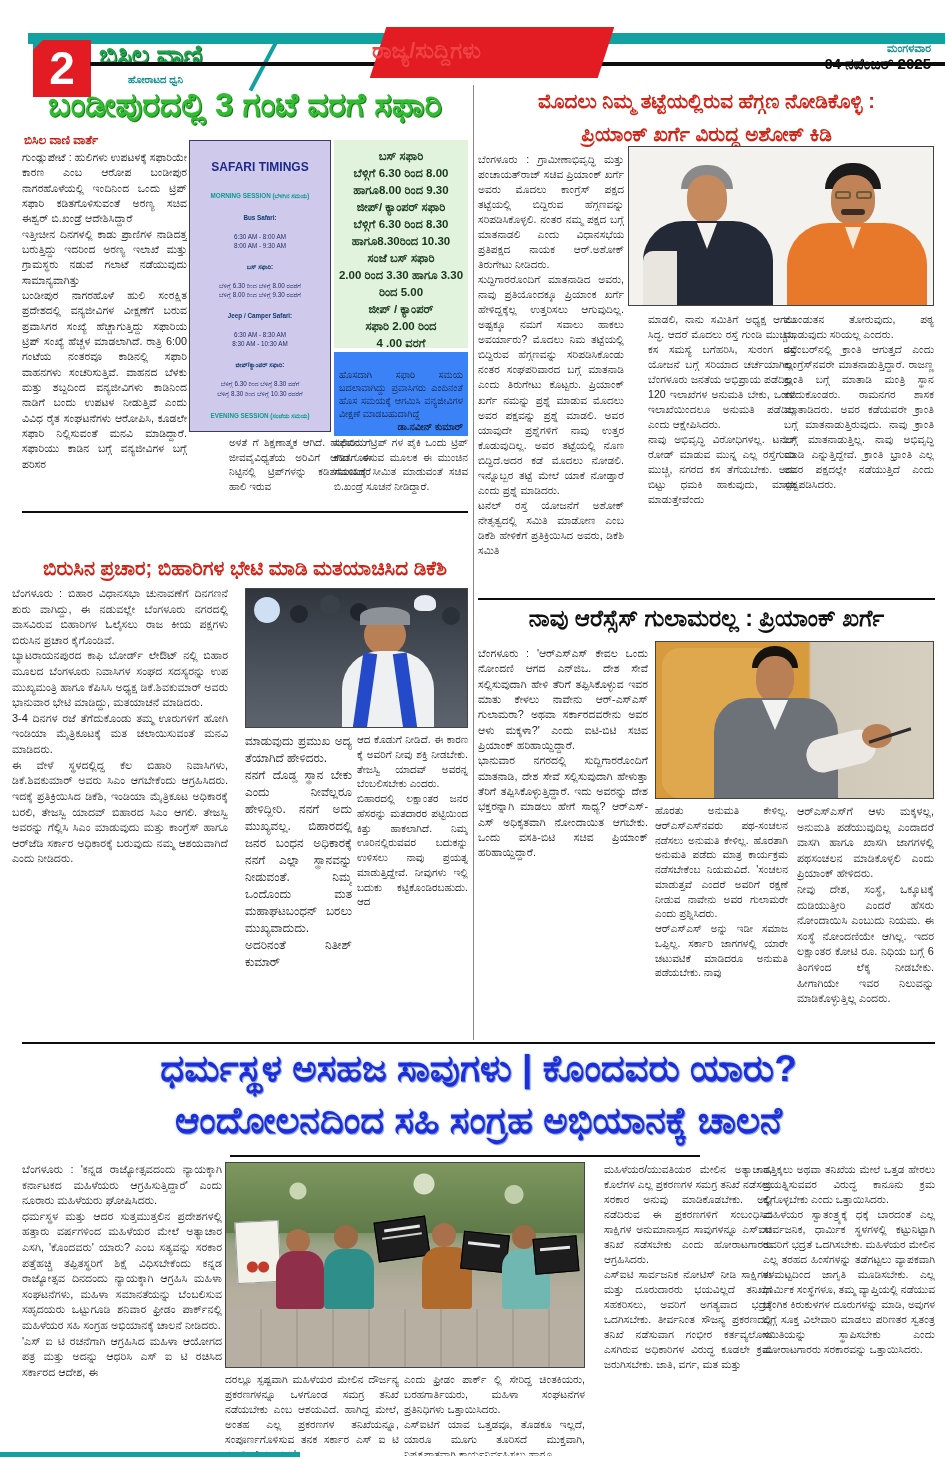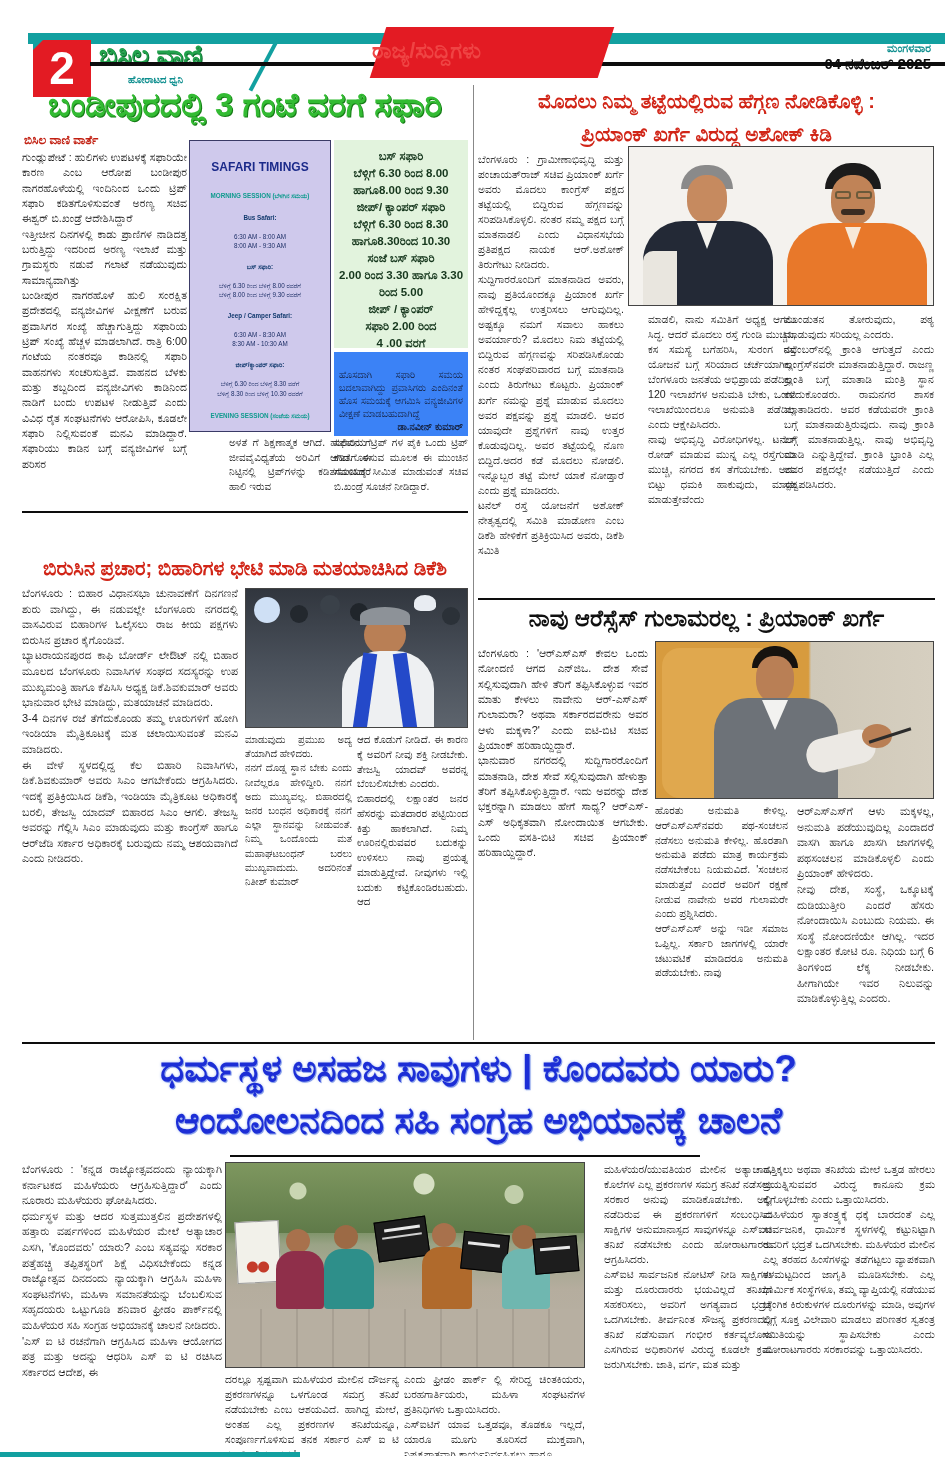--- a/index.html
+++ b/index.html
@@ -124,25 +124,25 @@
     <div class="ph-part" style="left:104px;top:14px;width:18px;height:18px;border-radius:50%;background:#20252b;"></div>
     <div class="ph-part" style="left:168px;top:6px;width:22px;height:16px;border-radius:50% 50% 30% 30%;background:#e8ecf2;"></div>
     <div class="ph-part" style="left:196px;top:18px;width:18px;height:18px;border-radius:50%;background:#2b3138;"></div>
     <div class="ph-part" style="left:118px;top:26px;width:42px;height:40px;border-radius:50%;background:#b97f55;"></div>
     <div class="ph-part" style="left:114px;top:18px;width:50px;height:18px;border-radius:50% 50% 0 0;background:#8d9298;"></div>
     <div class="ph-part" style="left:96px;top:62px;width:92px;height:78px;border-radius:38px 38px 0 0;background:#eef0f2;"></div>
     <div class="ph-part" style="left:112px;top:64px;width:14px;height:76px;background:#2449c9;transform:rotate(8deg);"></div>
     <div class="ph-part" style="left:152px;top:64px;width:14px;height:76px;background:#2449c9;transform:rotate(-8deg);"></div>
   </div>
 
-  <div class="col" style="left:22px;top:586px;width:216px;height:452px;font-size:11px;">ಬೆಂಗಳೂರು : ಬಿಹಾರ ವಿಧಾನಸಭಾ ಚುನಾವಣೆಗೆ ದಿನಗಣನೆ ಶುರು ವಾಗಿದ್ದು, ಈ ನಡುವಲ್ಲೇ ಬೆಂಗಳೂರು ನಗರದಲ್ಲಿ ವಾಸವಿರುವ ಬಿಹಾರಿಗಳ ಓಲೈಸಲು ರಾಜ ಕೀಯ ಪಕ್ಷಗಳು ಬಿರುಸಿನ ಪ್ರಚಾರ ಕೈಗೊಂಡಿವೆ.
+  <div class="col" style="left:12px;top:586px;width:216px;height:452px;font-size:11px;">ಬೆಂಗಳೂರು : ಬಿಹಾರ ವಿಧಾನಸಭಾ ಚುನಾವಣೆಗೆ ದಿನಗಣನೆ ಶುರು ವಾಗಿದ್ದು, ಈ ನಡುವಲ್ಲೇ ಬೆಂಗಳೂರು ನಗರದಲ್ಲಿ ವಾಸವಿರುವ ಬಿಹಾರಿಗಳ ಓಲೈಸಲು ರಾಜ ಕೀಯ ಪಕ್ಷಗಳು ಬಿರುಸಿನ ಪ್ರಚಾರ ಕೈಗೊಂಡಿವೆ.
 ಬ್ಯಾಟರಾಯನಪುರದ ಕಾಫಿ ಬೋರ್ಡ್ ಲೇಔಟ್ ನಲ್ಲಿ ಬಿಹಾರ ಮೂಲದ ಬೆಂಗಳೂರು ನಿವಾಸಿಗಳ ಸಂಘದ ಸದಸ್ಯರನ್ನು ಉಪ ಮುಖ್ಯಮಂತ್ರಿ ಹಾಗೂ ಕೆಪಿಸಿಸಿ ಅಧ್ಯಕ್ಷ ಡಿಕೆ.ಶಿವಕುಮಾರ್ ಅವರು ಭಾನುವಾರ ಭೇಟಿ ಮಾಡಿದ್ದು, ಮತಯಾಚನೆ ಮಾಡಿದರು.
 3-4 ದಿನಗಳ ರಜೆ ತೆಗೆದುಕೊಂಡು ತಮ್ಮ ಊರುಗಳಿಗೆ ಹೋಗಿ ಇಂಡಿಯಾ ಮೈತ್ರಿಕೂಟಕ್ಕೆ ಮತ ಚಲಾಯಿಸುವಂತೆ ಮನವಿ ಮಾಡಿದರು.
 ಈ ವೇಳೆ ಸ್ಥಳದಲ್ಲಿದ್ದ ಕೆಲ ಬಿಹಾರಿ ನಿವಾಸಿಗಳು, ಡಿಕೆ.ಶಿವಕುಮಾರ್ ಅವರು ಸಿಎಂ ಆಗಬೇಕೆಂದು ಆಗ್ರಹಿಸಿದರು. ಇದಕ್ಕೆ ಪ್ರತಿಕ್ರಿಯಿಸಿದ ಡಿಕೆಶಿ, ಇಂಡಿಯಾ ಮೈತ್ರಿಕೂಟ ಅಧಿಕಾರಕ್ಕೆ ಬರಲಿ, ತೇಜಸ್ವಿ ಯಾದವ್ ಬಿಹಾರದ ಸಿಎಂ ಆಗಲಿ. ತೇಜಸ್ವಿ ಅವರನ್ನು ಗೆಲ್ಲಿಸಿ ಸಿಎಂ ಮಾಡುವುದು ಮತ್ತು ಕಾಂಗ್ರೆಸ್ ಹಾಗೂ ಆರ್‌ಜೆಡಿ ಸರ್ಕಾರ ಅಧಿಕಾರಕ್ಕೆ ಬರುವುದು ನಮ್ಮ ಆಶಯವಾಗಿದೆ ಎಂದು ನೀಡಿದರು.</div>
-  <div class="col" style="left:245px;top:733px;width:107px;height:305px;font-size:10px;font-family:Liberation Serif, serif;">ಮಾಡುವುದು ಪ್ರಮುಖ ಅದ್ಯ ತೆಯಾಗಿದೆ ಹೇಳಿದರು.
+  <div class="col" style="left:245px;top:733px;width:107px;height:305px;font-size:12px;">ಮಾಡುವುದು ಪ್ರಮುಖ ಅದ್ಯ ತೆಯಾಗಿದೆ ಹೇಳಿದರು.
 ನನಗೆ ದೊಡ್ಡ ಸ್ಥಾನ ಬೇಕು ಎಂದು ನೀವೆಲ್ಲರೂ ಹೇಳಿದ್ದೀರಿ. ನನಗೆ ಅದು ಮುಖ್ಯವಲ್ಲ. ಬಿಹಾರದಲ್ಲಿ ಜನರ ಬಂಧನ ಅಧಿಕಾರಕ್ಕೆ ನನಗೆ ಎಲ್ಲಾ ಸ್ಥಾನವನ್ನು ನೀಡುವಂತೆ. ನಿಮ್ಮ ಒಂದೊಂದು ಮತ ಮಹಾಘಟಬಂಧನ್ ಬರಲು ಮುಖ್ಯವಾದುದು. ಅದರಿನಂತೆ ನಿತೀಶ್ ಕುಮಾರ್</div>
   <div class="col" style="left:357px;top:733px;width:111px;height:305px;font-size:10.4px;">ಆದ ಕೊಡುಗೆ ನೀಡಿದೆ. ಈ ಕಾರಣ ಕ್ಕೆ ಅವರಿಗೆ ನೀವು ಶಕ್ತಿ ನೀಡಬೇಕು. ತೇಜಸ್ವಿ ಯಾದವ್ ಅವರನ್ನ ಬೆಂಬಲಿಸಬೇಕು ಎಂದರು.
 ಬಿಹಾರದಲ್ಲಿ ಲಕ್ಷಾಂತರ ಜನರ ಹೆಸರನ್ನು ಮತದಾರರ ಪಟ್ಟಿಯಿಂದ ಕಿತ್ತು ಹಾಕಲಾಗಿದೆ. ನಿಮ್ಮ ಊರಿನಲ್ಲಿರುವವರ ಬದುಕನ್ನು ಉಳಿಸಲು ನಾವು ಪ್ರಯತ್ನ ಮಾಡುತ್ತಿದ್ದೇವೆ. ನೀವುಗಳು ಇಲ್ಲಿ ಬದುಕು ಕಟ್ಟಿಕೊಂಡಿರಬಹುದು. ಆದ</div>
 
   <div class="rule" style="left:473px;top:85px;width:1px;height:955px;background:#888;"></div>
 
   <div class="hl" style="left:478px;top:86px;width:457px;font-size:20px;color:#d12517;line-height:1.55;">ಮೊದಲು ನಿಮ್ಮ ತಟ್ಟೆಯಲ್ಲಿರುವ ಹೆಗ್ಗಣ ನೋಡಿಕೊಳ್ಳಿ :</div>
   <div class="hl" style="left:478px;top:119px;width:457px;font-size:20px;color:#d12517;line-height:1.55;">ಪ್ರಿಯಾಂಕ್ ಖರ್ಗೆ ವಿರುದ್ಧ ಅಶೋಕ್ ಕಿಡಿ</div>
 
   <div class="photo" style="left:628px;top:146px;width:306px;height:160px;background:#f4f2ee;">

